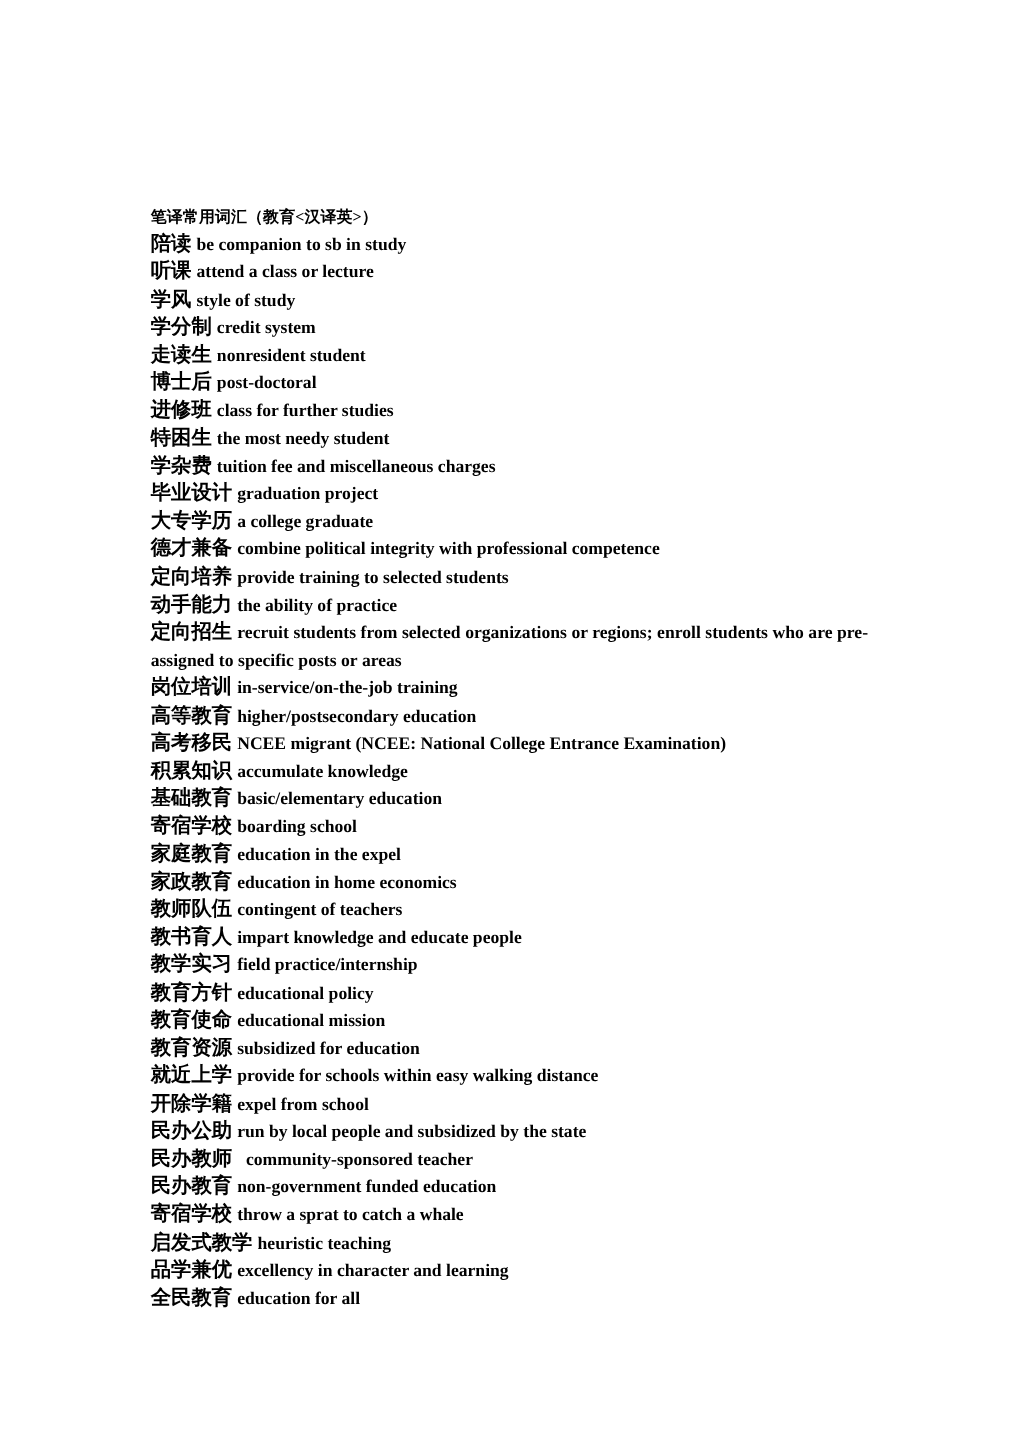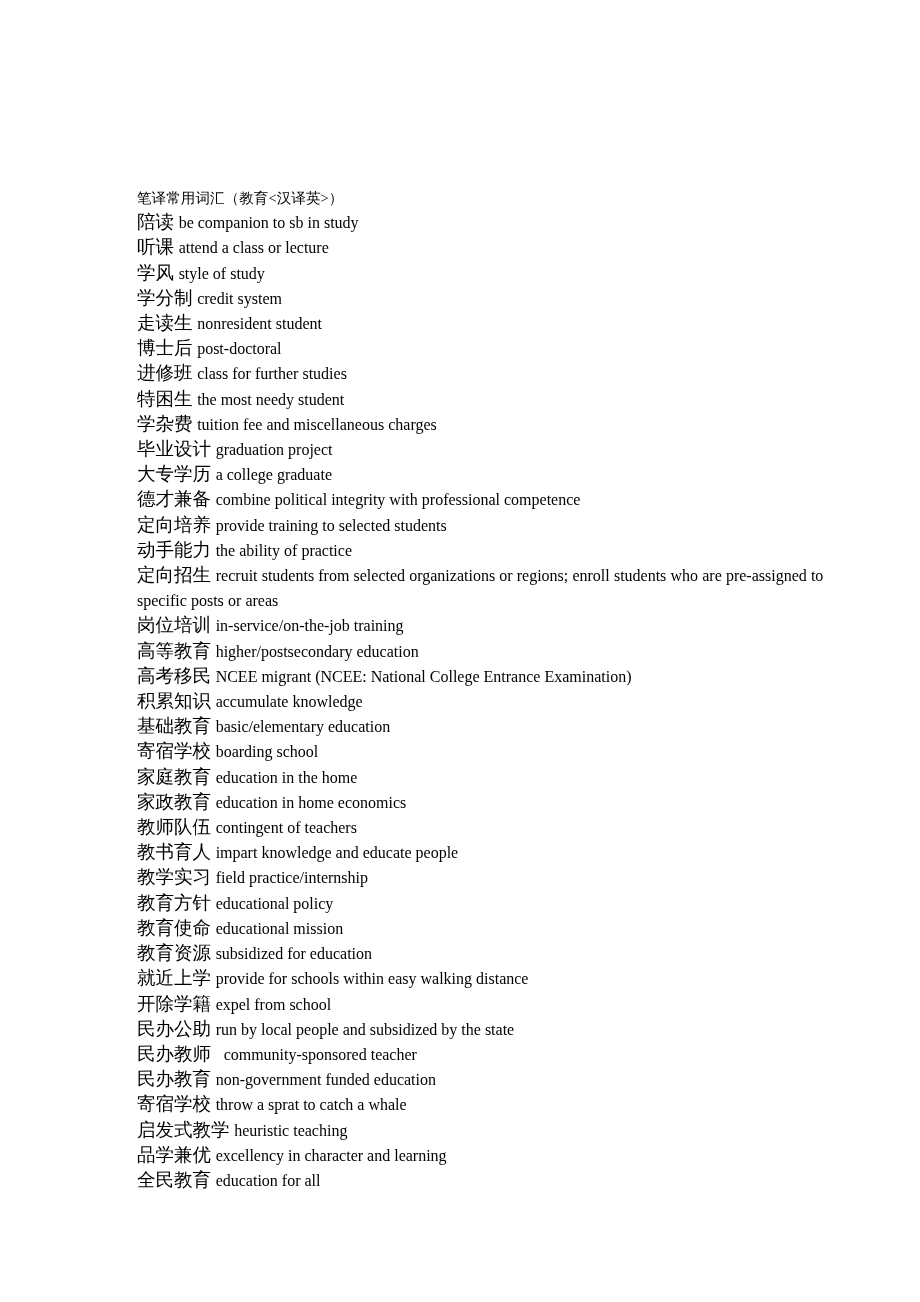--- a/index.html
+++ b/index.html
@@ -15,20 +15,21 @@
     font-family: "Liberation Serif", "DejaVu Serif", serif;
     color: #000000;
     -webkit-font-smoothing: antialiased;
   }
 
   #page {
     position: relative;
     width: 920px;
     height: 1302px;
     box-sizing: border-box;
+    font-weight: bold;
   }
 
   
   #doc-body {
     position: absolute;
     left: 137px;
     top: 186px;
     width: 690px;
   }
 
@@ -81,21 +82,21 @@
         <div class="entry"><span class="term">德才兼备</span>&nbsp;<span class="gloss">combine political integrity with professional competence</span></div>
         <div class="entry"><span class="term">定向培养</span>&nbsp;<span class="gloss">provide training to selected students</span></div>
         <div class="entry"><span class="term">动手能力</span>&nbsp;<span class="gloss">the ability of practice</span></div>
         <div class="entry wrap"><span class="term">定向招生</span>&nbsp;<span class="gloss">recruit students from selected organizations or regions; enroll students who are pre-assigned to specific posts or areas</span></div>
         <div class="entry"><span class="term">岗位培训</span>&nbsp;<span class="gloss">in-service/on-the-job training</span></div>
         <div class="entry"><span class="term">高等教育</span>&nbsp;<span class="gloss">higher/postsecondary education</span></div>
         <div class="entry"><span class="term">高考移民</span>&nbsp;<span class="gloss">NCEE migrant (NCEE: National College Entrance Examination)</span></div>
         <div class="entry"><span class="term">积累知识</span>&nbsp;<span class="gloss">accumulate knowledge</span></div>
         <div class="entry"><span class="term">基础教育</span>&nbsp;<span class="gloss">basic/elementary education</span></div>
         <div class="entry"><span class="term">寄宿学校</span>&nbsp;<span class="gloss">boarding school</span></div>
-        <div class="entry"><span class="term">家庭教育</span>&nbsp;<span class="gloss">education in the home</span></div>
+        <div class="entry"><span class="term">家庭教育</span>&nbsp;<span class="gloss">education in the expel</span></div>
         <div class="entry"><span class="term">家政教育</span>&nbsp;<span class="gloss">education in home economics</span></div>
         <div class="entry"><span class="term">教师队伍</span>&nbsp;<span class="gloss">contingent of teachers</span></div>
         <div class="entry"><span class="term">教书育人</span>&nbsp;<span class="gloss">impart knowledge and educate people</span></div>
         <div class="entry"><span class="term">教学实习</span>&nbsp;<span class="gloss">field practice/internship</span></div>
         <div class="entry"><span class="term">教育方针</span>&nbsp;<span class="gloss">educational policy</span></div>
         <div class="entry"><span class="term">教育使命</span>&nbsp;<span class="gloss">educational mission</span></div>
         <div class="entry"><span class="term">教育资源</span>&nbsp;<span class="gloss">subsidized for education</span></div>
         <div class="entry"><span class="term">就近上学</span>&nbsp;<span class="gloss">provide for schools within easy walking distance</span></div>
         <div class="entry"><span class="term">开除学籍</span>&nbsp;<span class="gloss">expel from school</span></div>
         <div class="entry"><span class="term">民办公助</span>&nbsp;<span class="gloss">run by local people and subsidized by the state</span></div>

